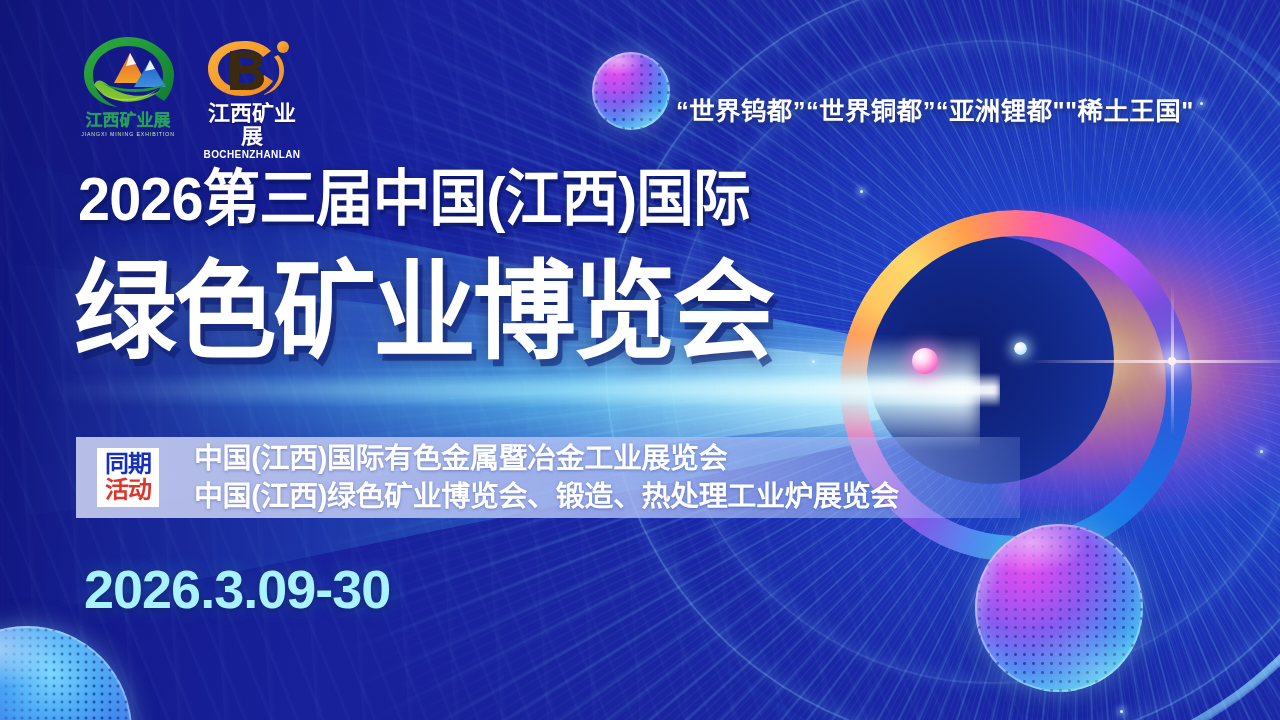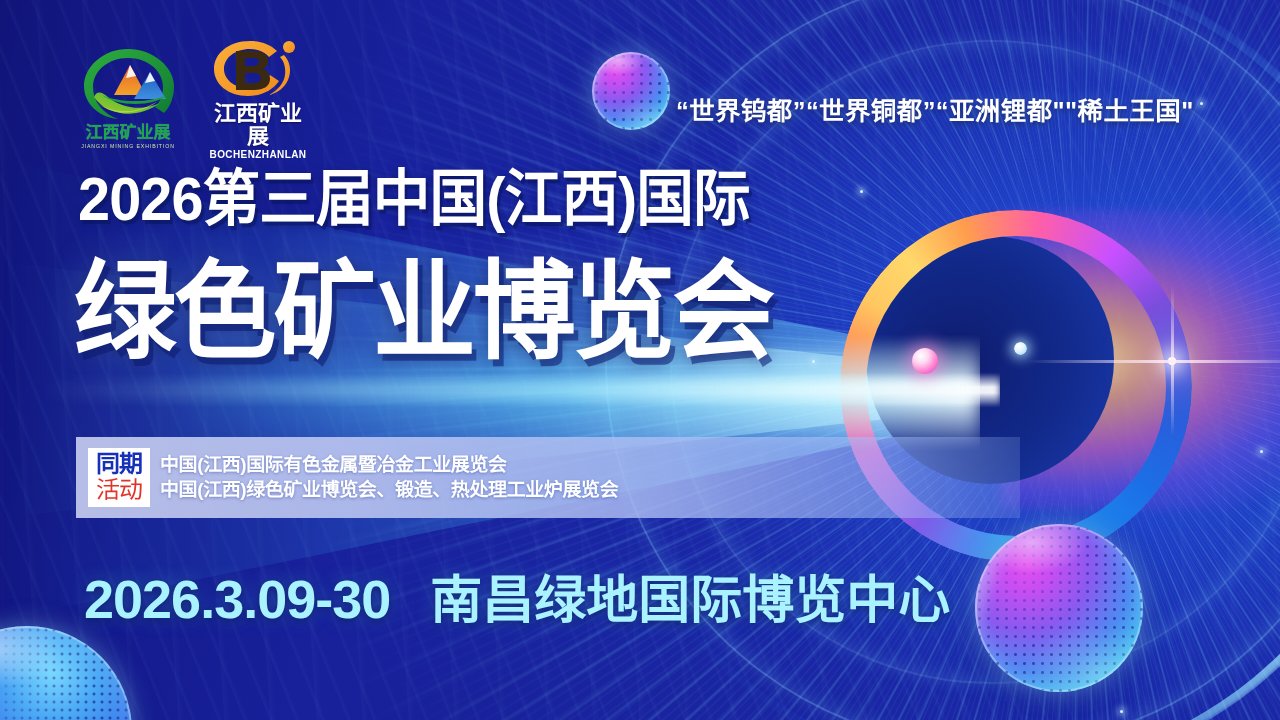--- a/index.html
+++ b/index.html
@@ -319,22 +319,22 @@
   #sphere-bottom { left: 975px; top: 524px; width: 168px; height: 168px; }
   #sphere-corner { left: -78px; top: 626px; width: 210px; height: 210px;
                    background: radial-gradient(circle at 62% 22%, #7ad8ff 0%, #4aa8f5 22%, #3566e8 52%, #2439c0 80%, #1c2aa8 100%); }
   #sphere-corner .dots { background-size: 8px 8px; }
 
   
   .logo-row {
     position: absolute;
     left: 78px; top: 33px;
     display: flex;
-    align-items: center;
-    gap: 28px;
+    align-items: flex-start;
+    gap: 22px;
     z-index: 12;
   }
   .logo { position: relative; }
 
   .logo-jx { width: 100px; }
   .logo-jx .mark { width: 100px; height: 78px; display: block; }
   .logo-jx .cn {
     margin-top: 1px;
     text-align: center;
     font-size: 17px;
@@ -427,50 +427,51 @@
 
   
   #events-strip {
     position: absolute;
     left: 76px; top: 437px;
     width: 944px; height: 81px;
     z-index: 12;
     display: flex;
     align-items: center;
     gap: 10px;
-    padding-left: 12px;
+    padding-left: 21px;
     box-sizing: border-box;
     background: linear-gradient(90deg,
       rgba(196,203,238,0.92) 0%,
       rgba(186,196,240,0.90) 30%,
       rgba(172,190,244,0.80) 62%,
       rgba(165,190,248,0.52) 86%,
       rgba(160,190,250,0.20) 100%);
   }
   #events-badge {
     background: #ffffff;
     width: 62px;
     padding: 3px 4px 4px;
     box-sizing: border-box;
     text-align: center;
     line-height: 1.08;
     flex: 0 0 auto;
   }
   #events-badge .b1 { font-size: 24px; font-weight: bold; color: #1630b8; letter-spacing: -1px; }
-  #events-badge .b2 { font-size: 24px; font-weight: normal; color: #e0342a; letter-spacing: -1px; }
+  #events-badge .b2 { font-size: 24px; font-weight: bold; color: #e0342a; letter-spacing: -1px; }
 
   #events-lines { flex: 1 1 auto; }
   #events-lines div {
-    font-size: 19px;
+    font-size: 29px;
     font-weight: bold;
     color: #ffffff;
     line-height: 1.28;
     letter-spacing: -0.4px;
     white-space: nowrap;
     text-shadow: 0 1px 3px rgba(40,60,150,.45);
+    margin-left: 25px;
   }
 
   
   #footer-line {
     position: absolute;
     left: 84px; top: 558px;
     z-index: 12;
     display: flex;
     align-items: baseline;
     gap: 40px;
@@ -605,16 +606,15 @@
       <div class="b2">活动</div>
     </div>
     <div id="events-lines">
       <div>中国(江西)国际有色金属暨冶金工业展览会</div>
       <div>中国(江西)绿色矿业博览会、锻造、热处理工业炉展览会</div>
     </div>
   </div>
 
   <div id="footer-line">
     <span id="footer-date">2026.3.09-30</span>
-    <span id="footer-venue">南昌绿地国际博览中心</span>
   </div>
 
 </div>
 
 </body></html>

